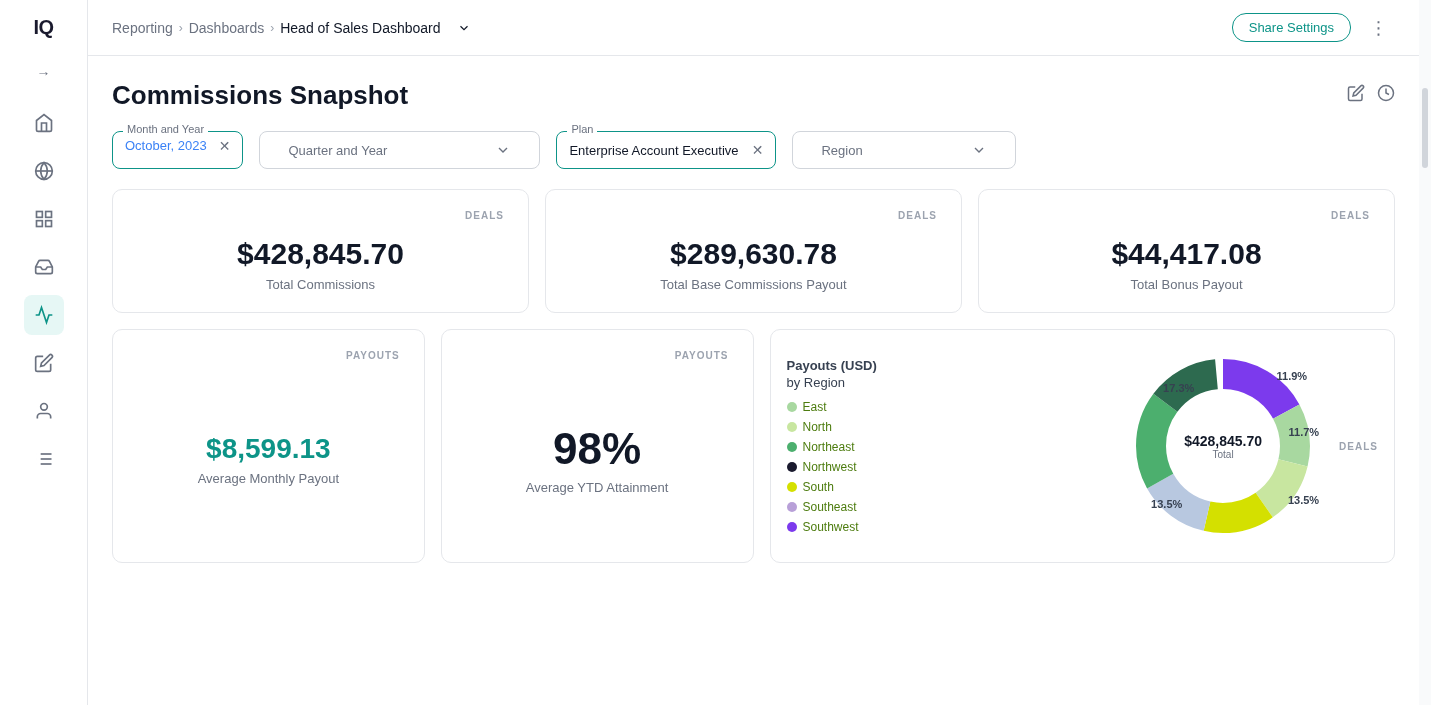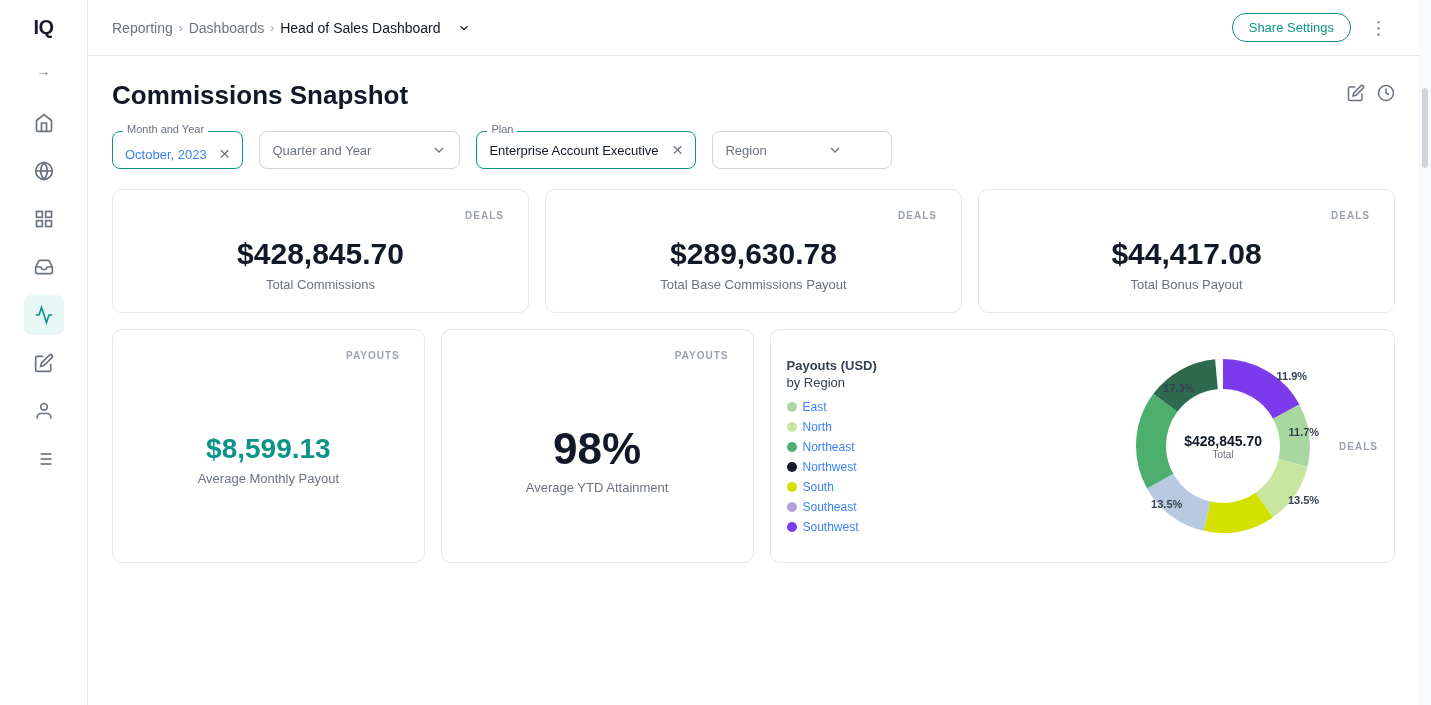--- a/index.html
+++ b/index.html
@@ -130,21 +130,21 @@
       display: flex;
       gap: 16px;
       margin-bottom: 20px;
       flex-wrap: wrap;
     }
     .filter-chip {
       border: 1.5px solid #0d9488;
       border-radius: 8px;
       padding: 6px 12px;
       display: flex;
-      align-items: flex-end;
+      align-items: flex-start;
       gap: 8px;
       font-size: 13px;
       background: #fff;
       position: relative;
       cursor: pointer;
     }
     .filter-chip-label {
       position: absolute;
       top: -9px;
       left: 10px;
@@ -156,24 +156,24 @@
     .filter-chip-value { color: #3b82f6; font-weight: 500; }
     .filter-chip-close {
       color: #6b7280;
       font-size: 14px;
       cursor: pointer;
       margin-left: 4px;
     }
     .filter-dropdown {
       border: 1.5px solid #d1d5db;
       border-radius: 8px;
-      padding: 10px 12px;
-      display: flex;
-      align-items: center;
-      gap: 60px;
+      padding: 10px 28px;
+      display: flex;
+      align-items: center;
+      gap: 108px;
       font-size: 13px;
       background: #fff;
       cursor: pointer;
       color: #6b7280;
       min-width: 180px;
     }
     .filter-dropdown-plan {
       border: 1.5px solid #0d9488;
       border-radius: 8px;
       padding: 6px 12px;
@@ -242,21 +242,21 @@
       padding: 16px;
       display: flex;
       gap: 16px;
       align-items: center;
     }
     .chart-legend {
       display: flex;
       flex-direction: column;
       gap: 6px;
       font-size: 12px;
-      color: #3b82f6;
+      color: #4d7c0f;
       min-width: 90px;
     }
     .legend-item {
       display: flex;
       align-items: center;
       gap: 6px;
     }
     .legend-dot {
       width: 10px; height: 10px;
       border-radius: 50%;

